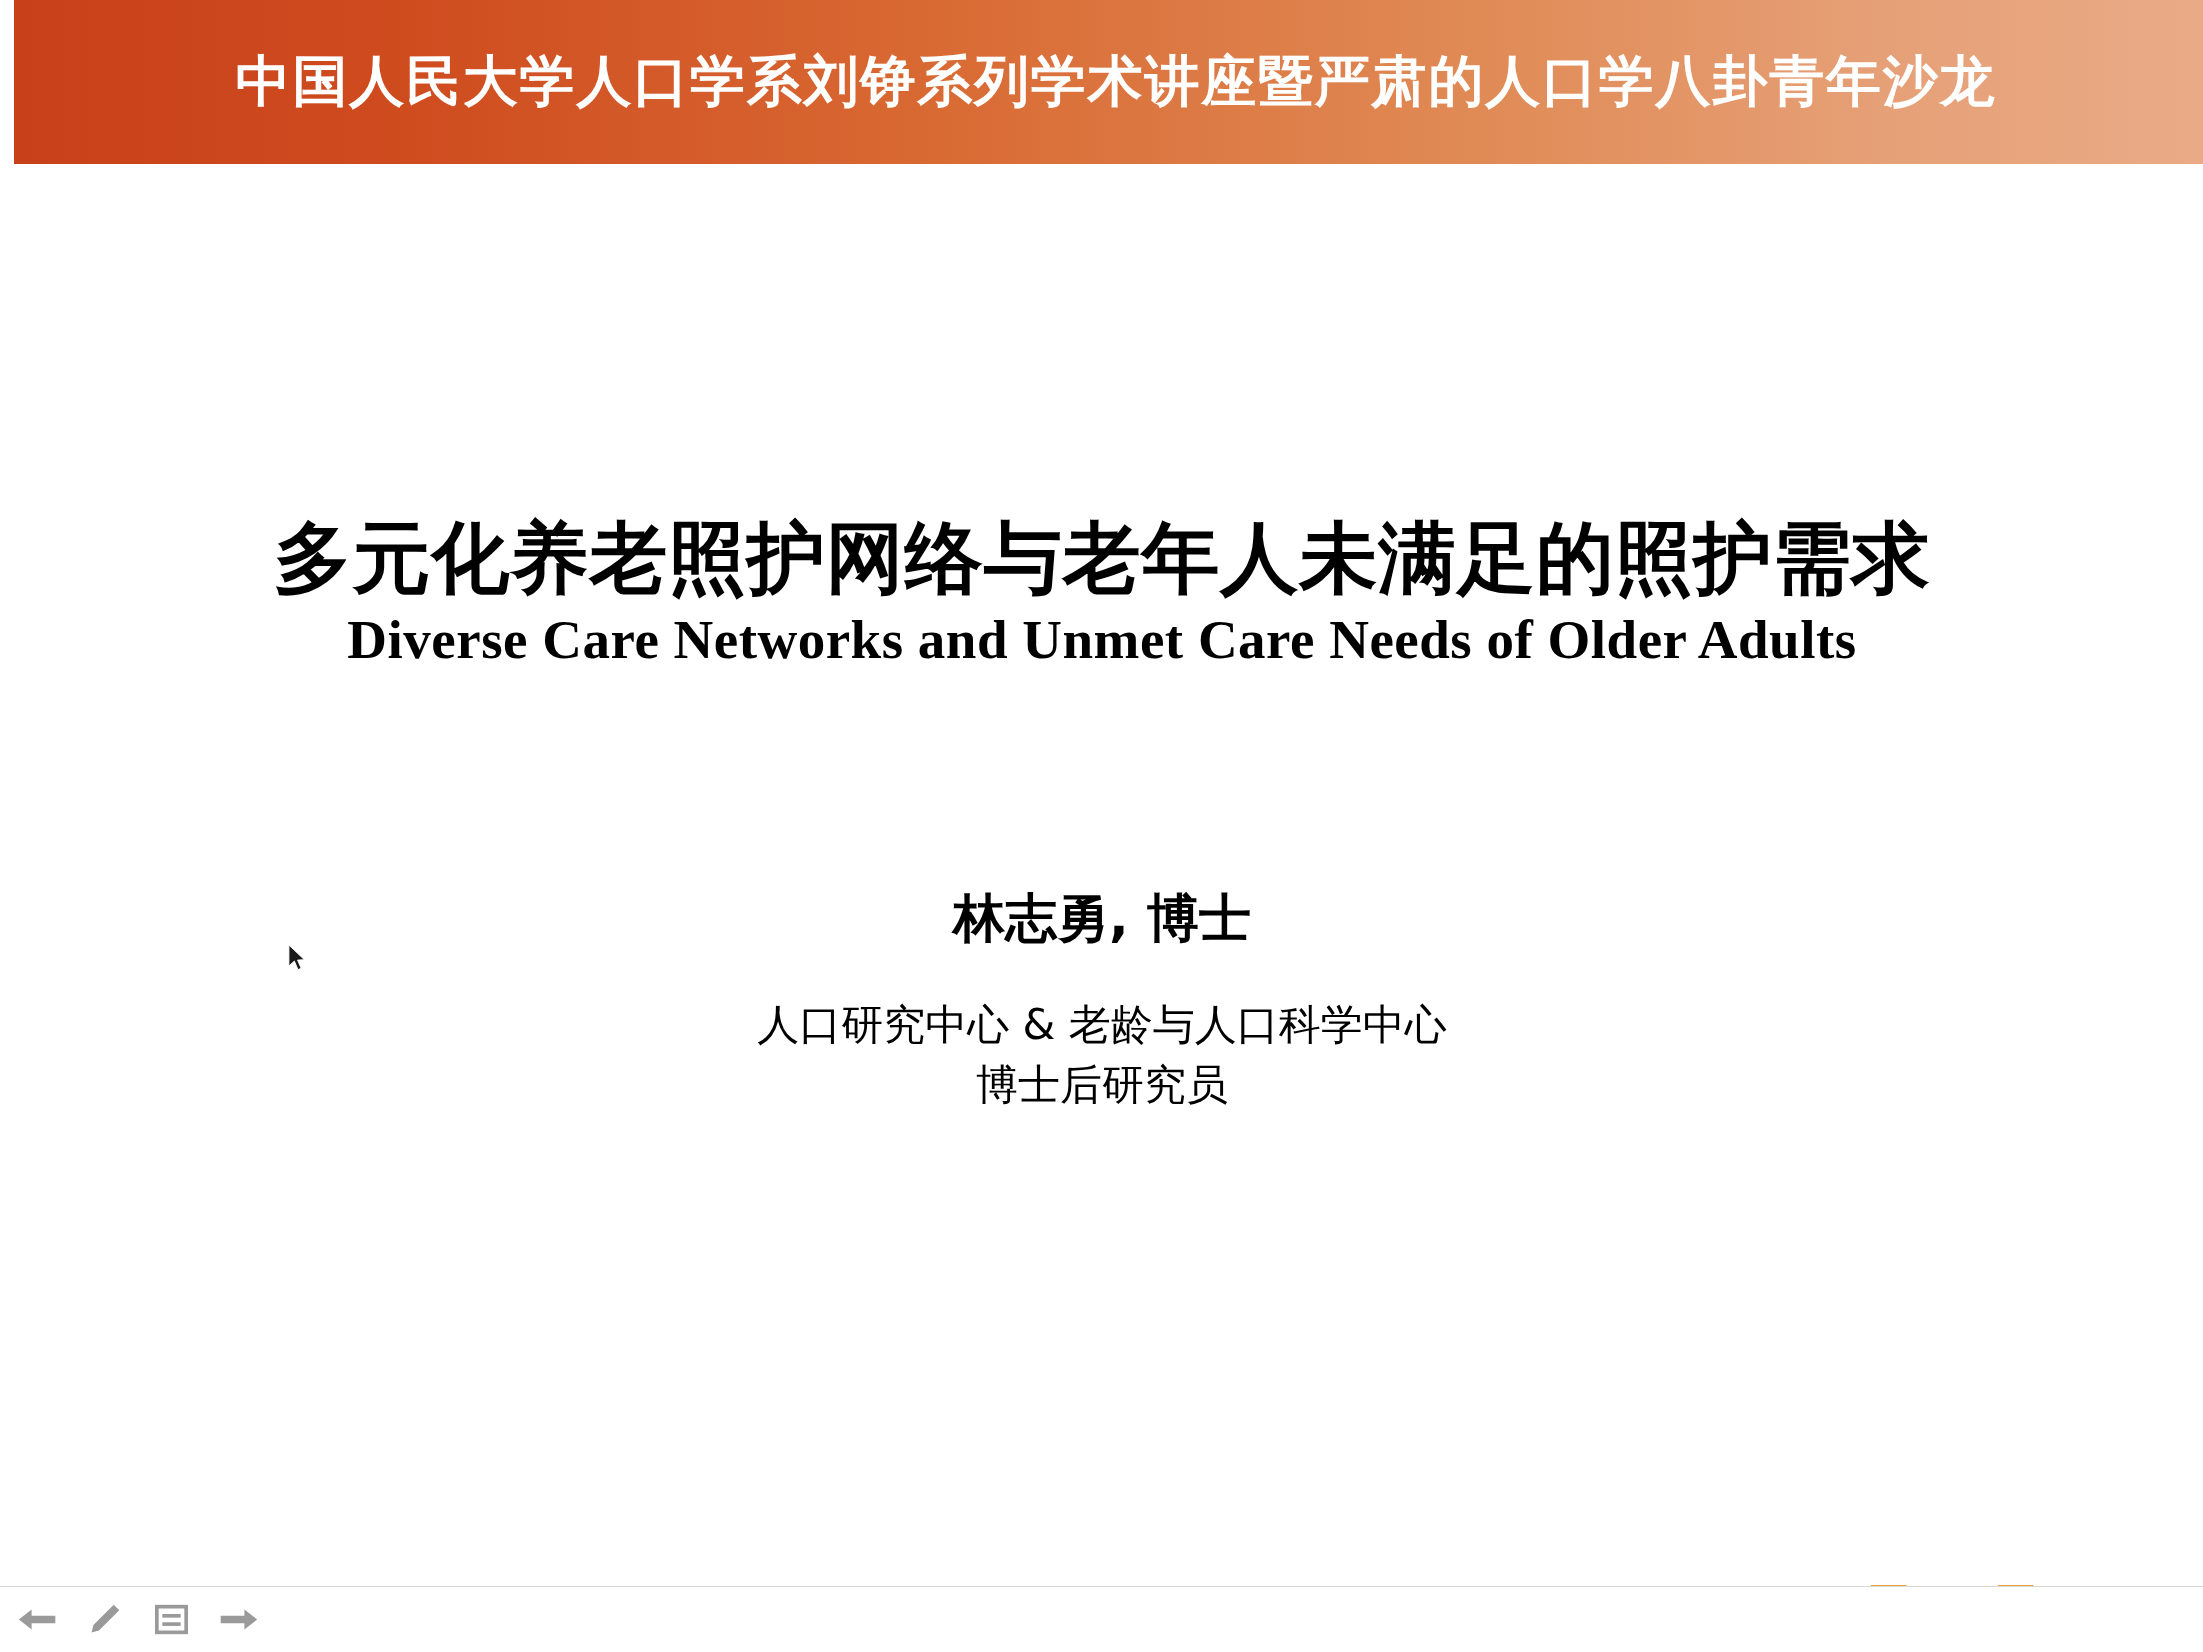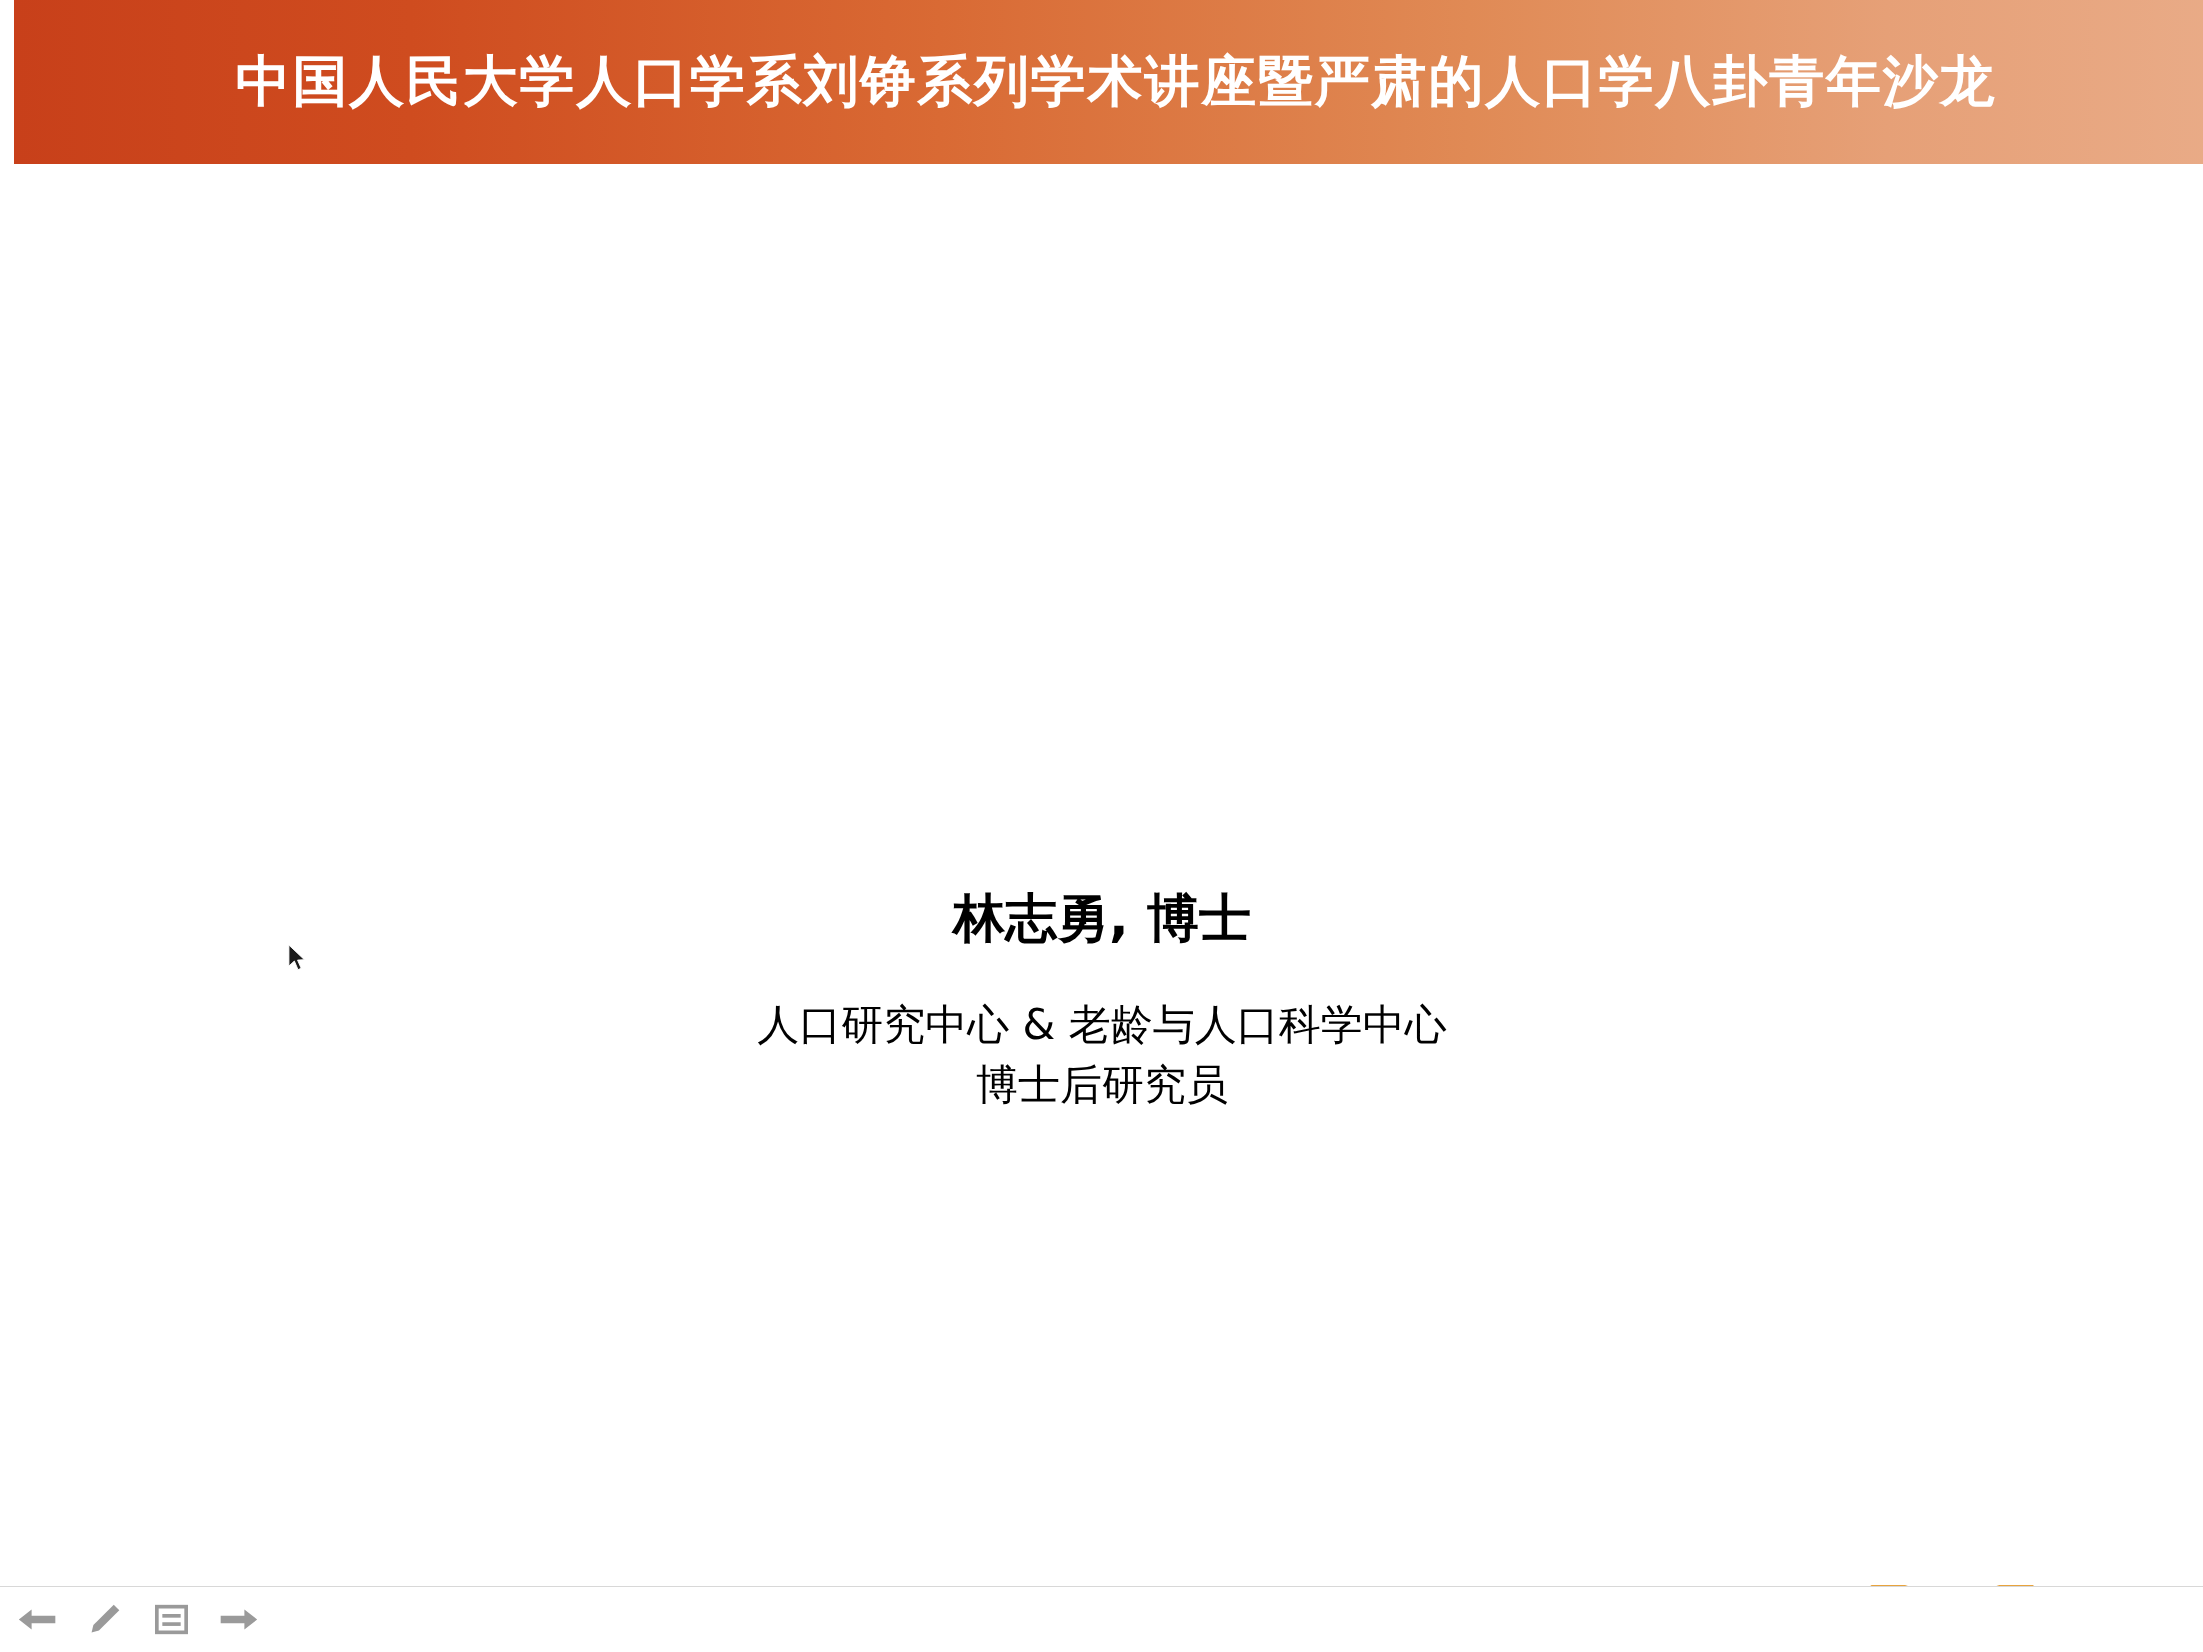--- a/index.html
+++ b/index.html
@@ -197,20 +197,24 @@
 <div class="slide">
 
   <div class="banner">
     <div class="banner-title">中国人民大学人口学系刘铮系列学术讲座暨严肃的人口学八卦青年沙龙</div>
   </div>
 
   <div class="left-edge-bar"></div>
 
   <div class="content">
 
+    <div class="title-block">
+      <div class="title-cn">多元化养老照护网络与老年人未满足的照护需求</div>
+      <div class="title-en">Diverse Care Networks and Unmet Care Needs of Older Adults</div>
+    </div>
 
     <div class="author-block">
       <div class="author-name">林志勇, 博士</div>
       <div class="affil-line">人口研究中心 &amp; 老龄与人口科学中心</div>
       <div class="affil-line">博士后研究员</div>
     </div>
 
     <div class="cursor">
       <svg width="20" height="29.5" viewBox="0 0 22 32">
         <polygon points="1,1 1,24 7,18.5 11,28 14.5,26.5 10.5,17.5 18,17" fill="#1a1a1a" stroke="#ffffff" stroke-width="1"></polygon>

